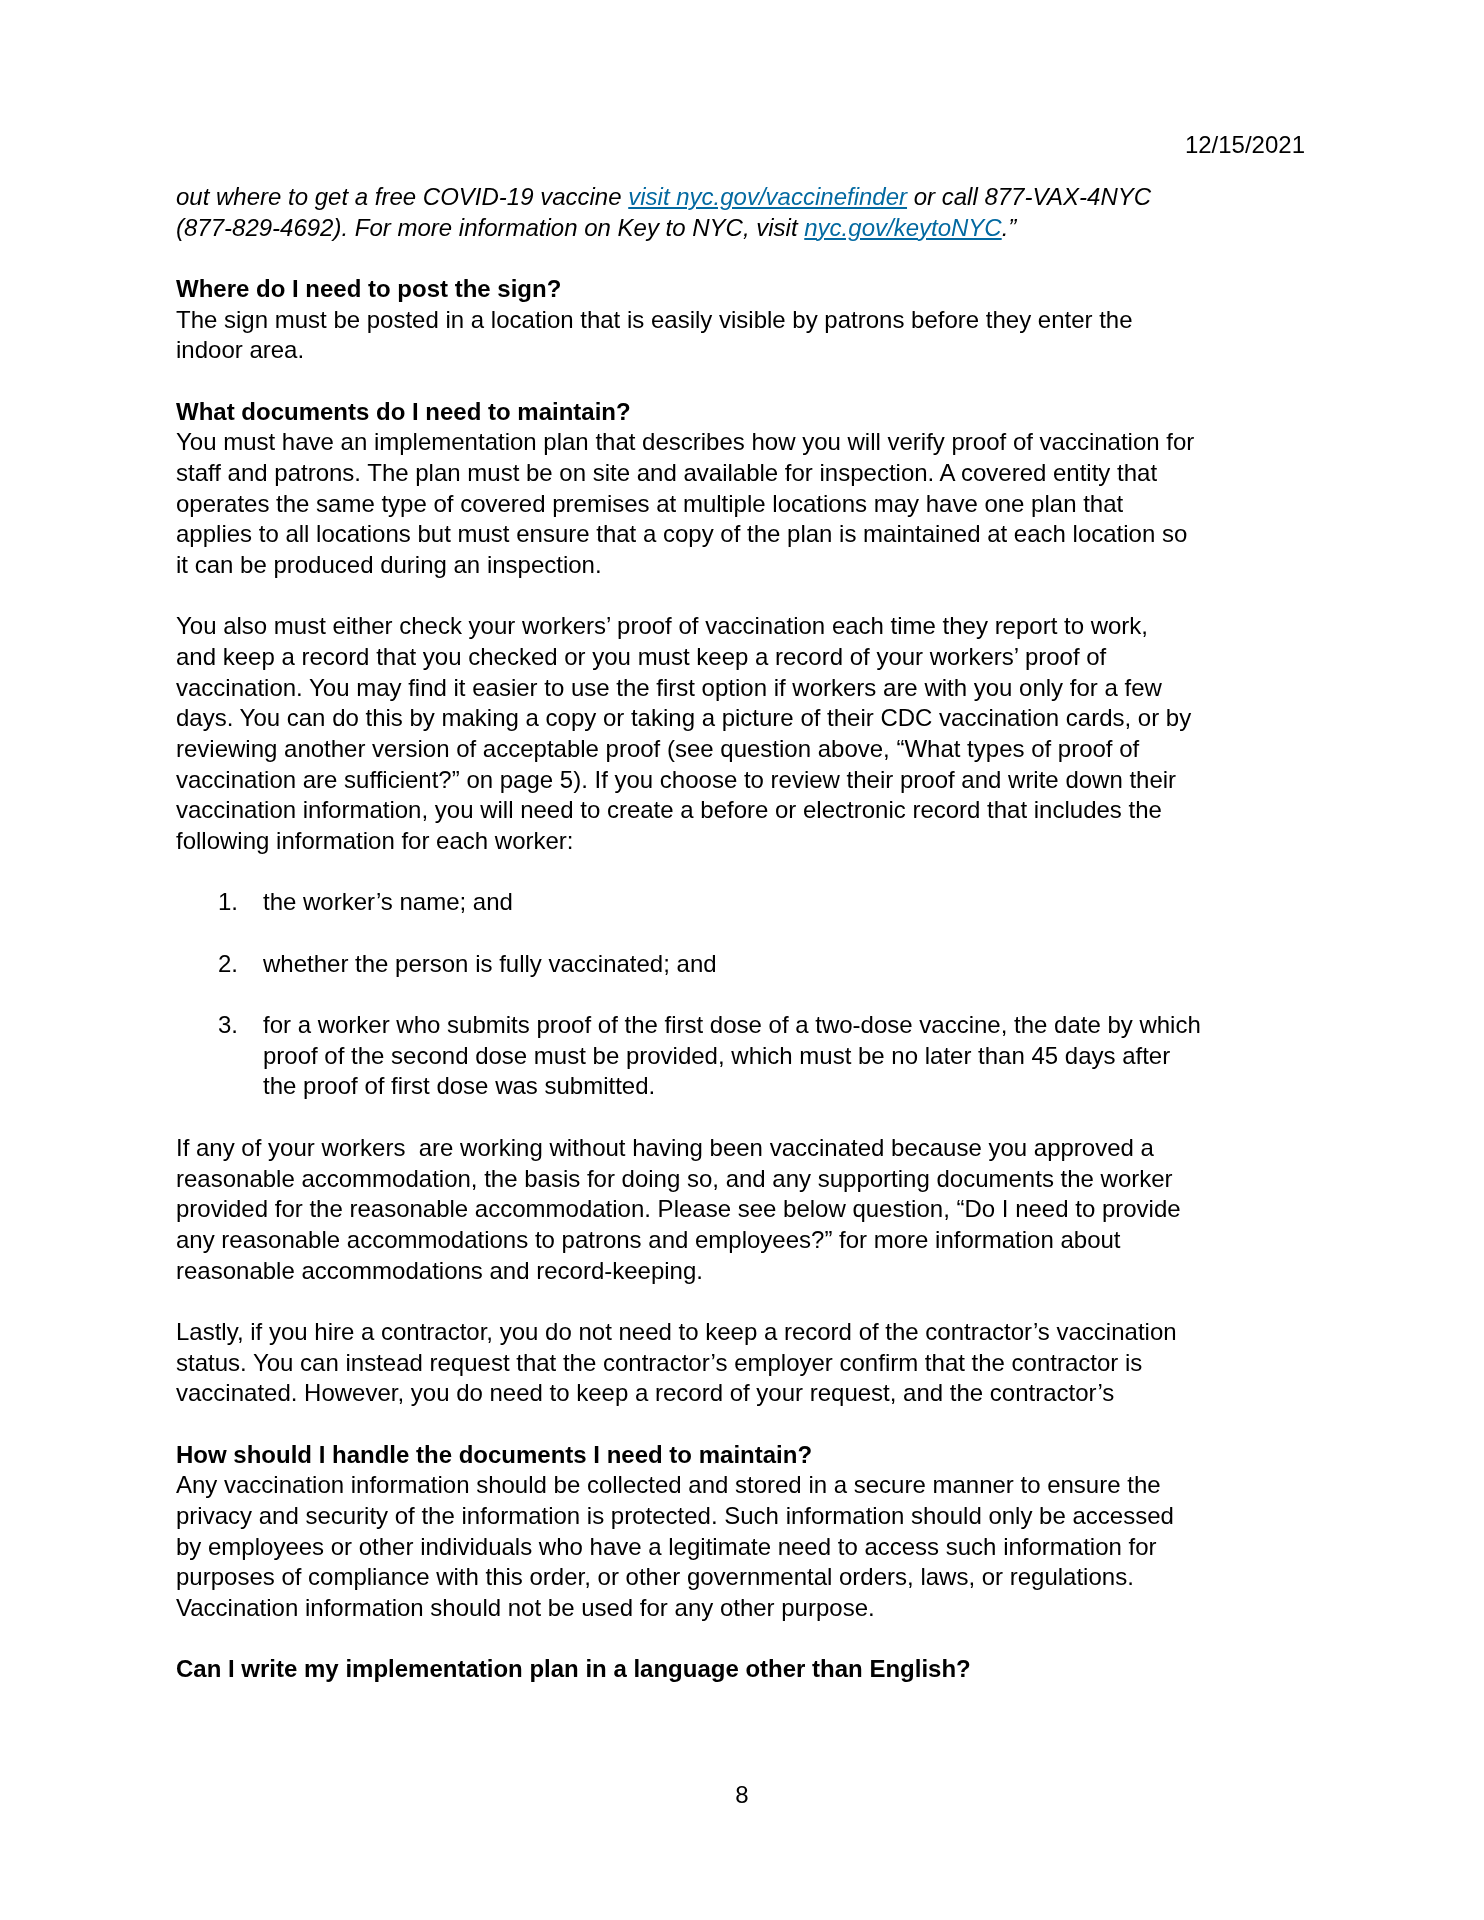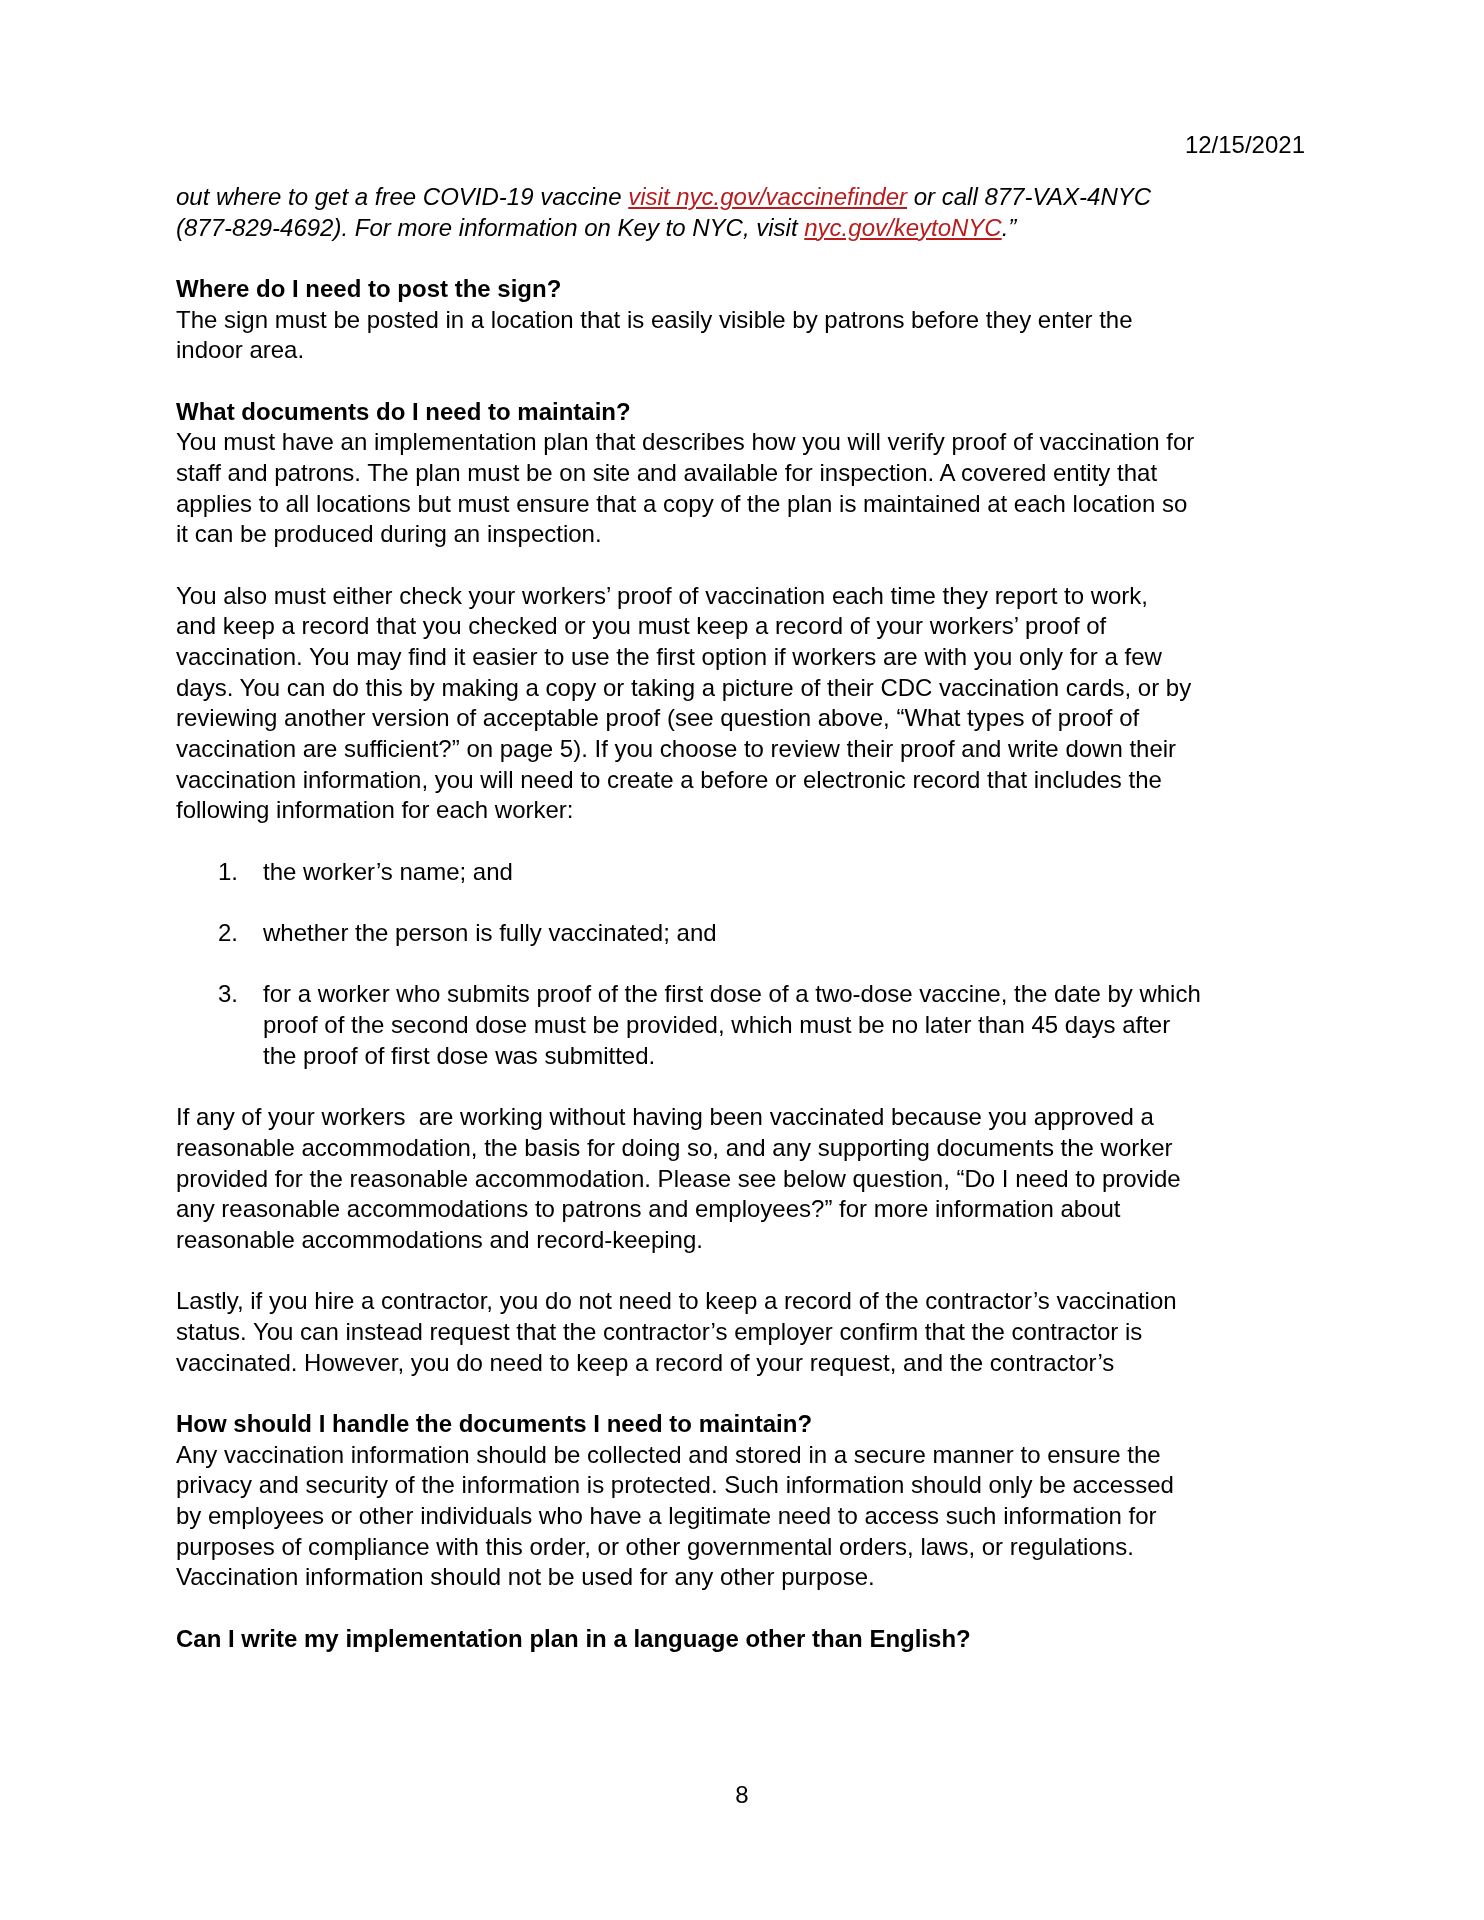--- a/index.html
+++ b/index.html
@@ -6,21 +6,21 @@
   body { width: 1484px; height: 1920px; position: relative; overflow: hidden;
          font-family: "Liberation Sans", sans-serif; color: #000; }
   .page { position: absolute; left: 0; top: 9px; width: 1484px; height: 1920px; background: #fff; }
   .date { position: absolute; top: 121px; right: 179px; font-size: 24px; line-height: 30px; white-space: nowrap; }
   .content { position: absolute; left: 176px; top: 173px; width: 1140px;
              font-size: 24px; line-height: 30.68px; }
   .line { display: block; white-space: nowrap; height: 30.68px; }
   .blank { display: block; height: 30.68px; }
   .italic { font-style: italic; }
   .bold { font-weight: bold; }
-  a.link { color: #b91c1c; text-decoration-thickness: 1.5px; text-underline-offset: 2px; }
+  a.link { color: #0369a1; text-decoration-thickness: 1.5px; text-underline-offset: 2px; }
   .li { position: relative; padding-left: 87px; }
   .li .num { position: absolute; left: 42px; top: 0; }
   .pagenum { position: absolute; top: 1771px; left: 0; width: 1484px; text-align: center; font-size: 24px; line-height: 30px; }
 </style>
 </head>
 <body>
 
 <div class="page">
   <div class="date">12/15/2021</div>
 
@@ -34,20 +34,21 @@
     <div>
       <span class="line">The sign must be posted in a location that is easily visible by patrons before they enter the</span>
       <span class="line">indoor area.</span>
     </div>
     <span class="blank"></span>
 
     <span class="line bold">What documents do I need to maintain?</span>
     <div>
       <span class="line">You must have an implementation plan that describes how you will verify proof of vaccination for</span>
       <span class="line">staff and patrons. The plan must be on site and available for inspection. A covered entity that</span>
+      <span class="line">operates the same type of covered premises at multiple locations may have one plan that</span>
       <span class="line">applies to all locations but must ensure that a copy of the plan is maintained at each location so</span>
       <span class="line">it can be produced during an inspection.</span>
     </div>
     <span class="blank"></span>
     <div>
       <span class="line">You also must either check your workers’ proof of vaccination each time they report to work,</span>
       <span class="line">and keep a record that you checked or you must keep a record of your workers’ proof of</span>
       <span class="line">vaccination. You may find it easier to use the first option if workers are with you only for a few</span>
       <span class="line">days. You can do this by making a copy or taking a picture of their CDC vaccination cards, or by</span>
       <span class="line">reviewing another version of acceptable proof (see question above, “What types of proof of</span>

